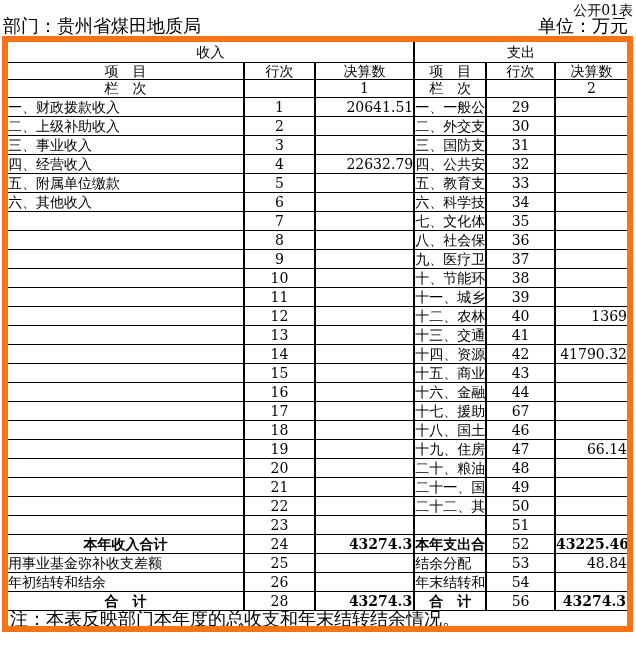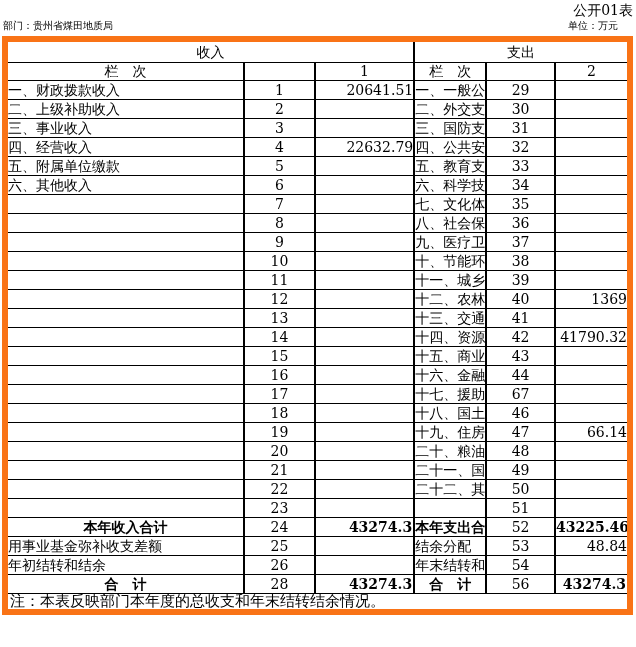--- a/index.html
+++ b/index.html
@@ -19,24 +19,24 @@
     padding-top: 3px;
     height: 15px;
     line-height: 14px;
     font-size: 14px;
     text-align: right;
     padding-right: 3px;
   }
   .top-line2 {
     height: 17px;
     line-height: 16px;
-    font-size: 10px;
+    font-size: 18px;
     display: flex;
     justify-content: space-between;
-    padding: 0 18px 0 3px;
+    padding: 0 8px 0 3px;
     margin-bottom: 1px;
   }
   table.budget {
     border-collapse: collapse;
     table-layout: fixed;
     width: 631px;
     margin-left: 2px;
     border: 6px solid #f97316;
   }
   table.budget td {
@@ -59,21 +59,21 @@
   td.no   { text-align: center; font-size: 15px; }
   td.amt  { text-align: right; padding-right: 3px; font-size: 15px; }
   td.amt.bold { padding-right: 1px; }
   .bold { font-weight: bold; }
   td.tc { text-align: center; padding-left: 0; }
   tr.note-row td {
     height: 15px;
     line-height: 15px;
     text-align: left;
     padding-left: 2px;
-    font-size: 15px;
+    font-size: 18px;
   }
 </style>
 </head>
 <body>
 
 <div class="page">
 
   <div class="top-line1">公开01表</div>
 
   <div class="top-line2">
@@ -88,20 +88,28 @@
       <col style="width:98px">
       <col style="width:71px">
       <col style="width:68px">
       <col style="width:74px">
     </colgroup>
     <tbody>
       <tr class="h1">
         <td colspan="3">收入</td>
         <td colspan="3">支出</td>
       </tr>
+      <tr class="h2">
+        <td>项　目</td>
+        <td>行次</td>
+        <td>决算数</td>
+        <td>项　目</td>
+        <td>行次</td>
+        <td>决算数</td>
+      </tr>
       <tr class="h3">
         <td>栏　次</td>
         <td></td>
         <td>1</td>
         <td>栏　次</td>
         <td></td>
         <td>2</td>
       </tr>
     </tbody>
     <tbody>

